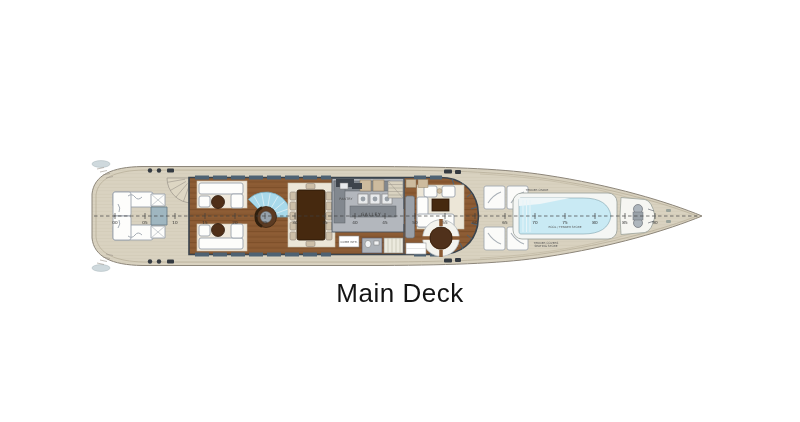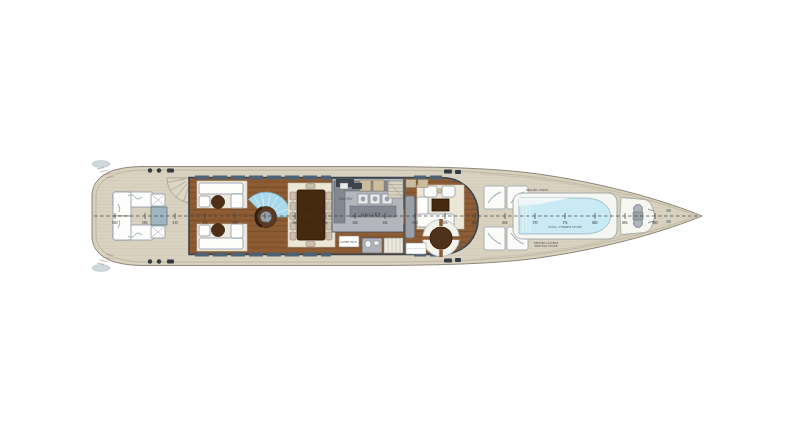--- a/index.html
+++ b/index.html
@@ -291,14 +291,15 @@
           <line x1="595" x2="595" y1="213" y2="219" stroke="#3f3f3f" stroke-width="0.7"></line>
           <text x="595" y="224" class="tick-label">80</text>
           <line x1="625" x2="625" y1="213" y2="219" stroke="#3f3f3f" stroke-width="0.7"></line>
           <text x="625" y="224" class="tick-label">85</text>
           <line x1="655" x2="655" y1="213" y2="219" stroke="#3f3f3f" stroke-width="0.7"></line>
           <text x="655" y="224" class="tick-label">90</text>
         </g>
   </g>
 </svg>
 
+<div class="deck-title">Main Deck</div>
 
 </div>
 
 </body></html>

